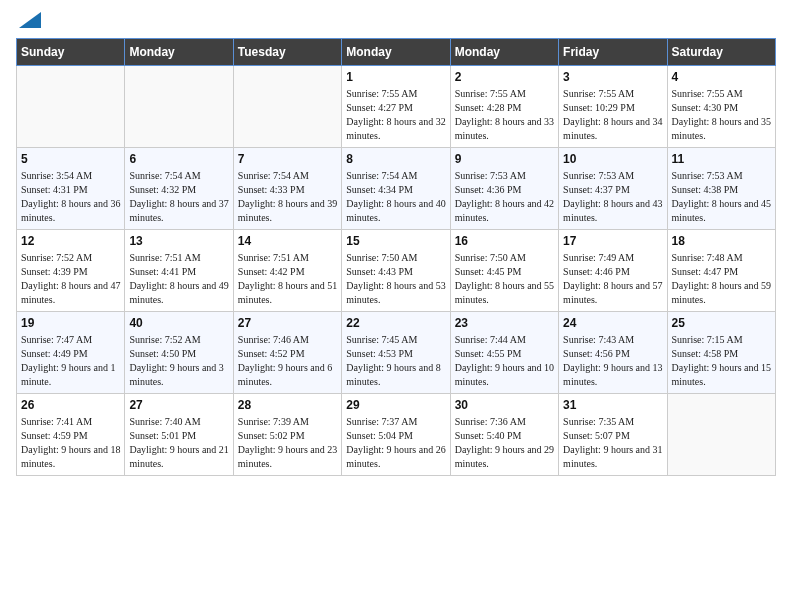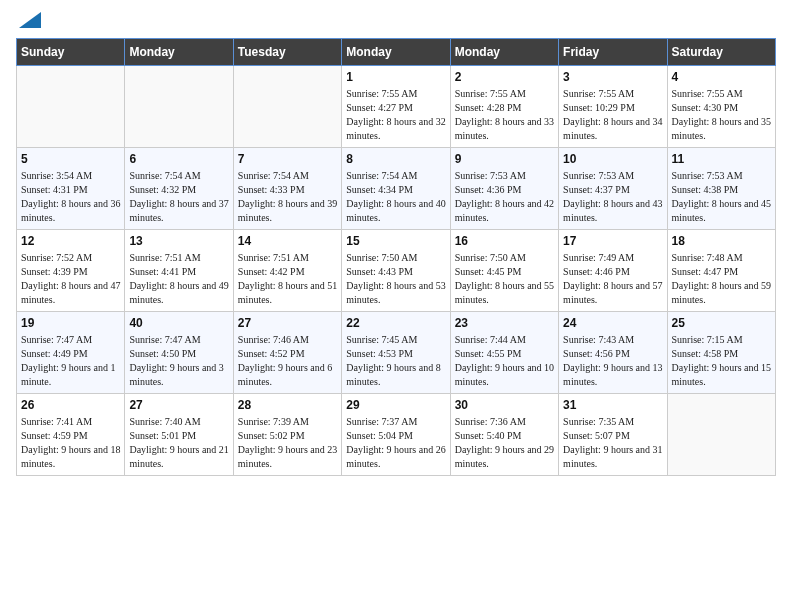--- a/index.html
+++ b/index.html
@@ -233,21 +233,21 @@
       </tr>
       <tr>
         <td>
           <div class="day-num">19</div>
           <div class="day-info">Sunrise: 7:47 AM
 Sunset: 4:49 PM
 Daylight: 9 hours and 1 minute.</div>
         </td>
         <td>
           <div class="day-num">40</div>
-          <div class="day-info">Sunrise: 7:47 AM
+          <div class="day-info">Sunrise: 7:52 AM
 Sunset: 4:50 PM
 Daylight: 9 hours and 3 minutes.</div>
         </td>
         <td>
           <div class="day-num">27</div>
           <div class="day-info">Sunrise: 7:46 AM
 Sunset: 4:52 PM
 Daylight: 9 hours and 6 minutes.</div>
         </td>
         <td>

